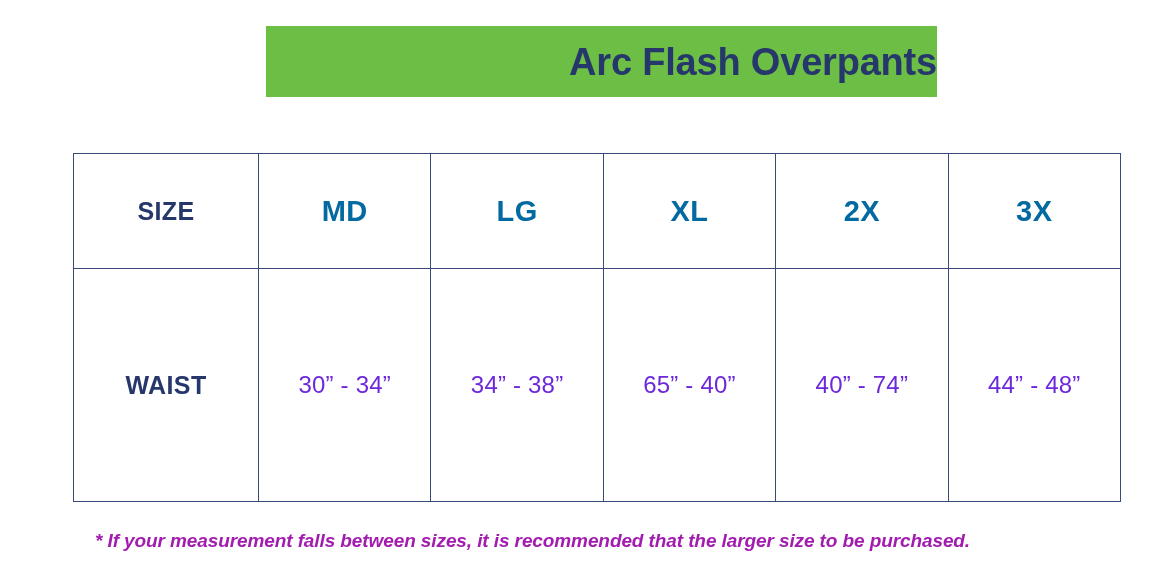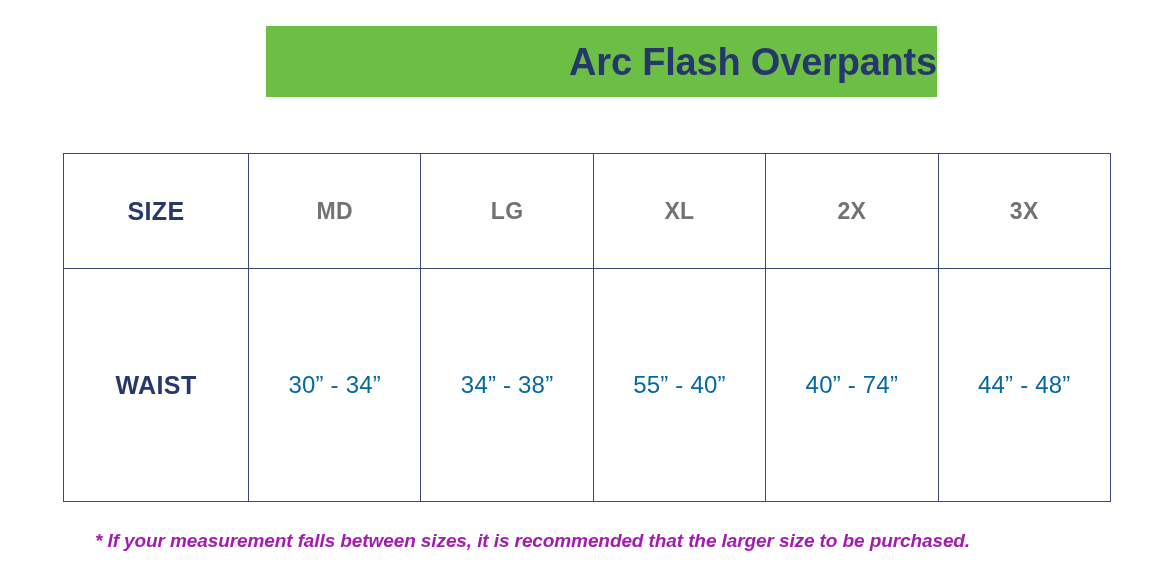--- a/index.html
+++ b/index.html
@@ -33,21 +33,21 @@
     font-size: 38px;
     font-weight: 700;
     letter-spacing: -0.2px;
     line-height: 1;
     white-space: nowrap;
   }
 
   
   .size-table-wrap {
     position: absolute;
-    left: 63px;
+    left: 73px;
     top: 153px;
     width: 1047px;
     height: 349px;
   }
   table.size-table {
     width: 100%;
     height: 100%;
     border-collapse: collapse;
     table-layout: fixed;
   }
@@ -65,33 +65,33 @@
   tr.header-row { height: 115px; }
   tr.data-row   { height: 117px; }
 
   .label-head {
     color: #26376B;
     font-size: 25px;
     font-weight: 700;
     letter-spacing: 0.4px;
   }
   .size-head {
-    color: #737373;
-    font-size: 23px;
+    color: #0369a1;
+    font-size: 29px;
     font-weight: 700;
     letter-spacing: 0.4px;
   }
   .row-label {
     color: #26376B;
     font-size: 25px;
     font-weight: 700;
     letter-spacing: 0.4px;
   }
   .cell-value {
-    color: #0369a1;
+    color: #6d28d9;
     font-size: 24px;
     font-weight: 400;
     letter-spacing: 0.2px;
     white-space: nowrap;
   }
 
   
   .footnote {
     position: absolute;
     left: 95px;
@@ -130,21 +130,21 @@
         <th class="size-head">XL</th>
         <th class="size-head">2X</th>
         <th class="size-head">3X</th>
       </tr>
     </thead>
     <tbody>
       <tr class="data-row">
         <td class="row-label">WAIST</td>
         <td class="cell-value">30” - 34”</td>
         <td class="cell-value">34” - 38”</td>
-        <td class="cell-value">55” - 40”</td>
+        <td class="cell-value">65” - 40”</td>
         <td class="cell-value">40” - 74”</td>
         <td class="cell-value">44” - 48”</td>
       </tr>
     </tbody>
   </table>
 </div>
 
 <div class="footnote">* If your measurement falls between sizes, it is recommended that the larger size to be purchased.</div>
 
 </body></html>

